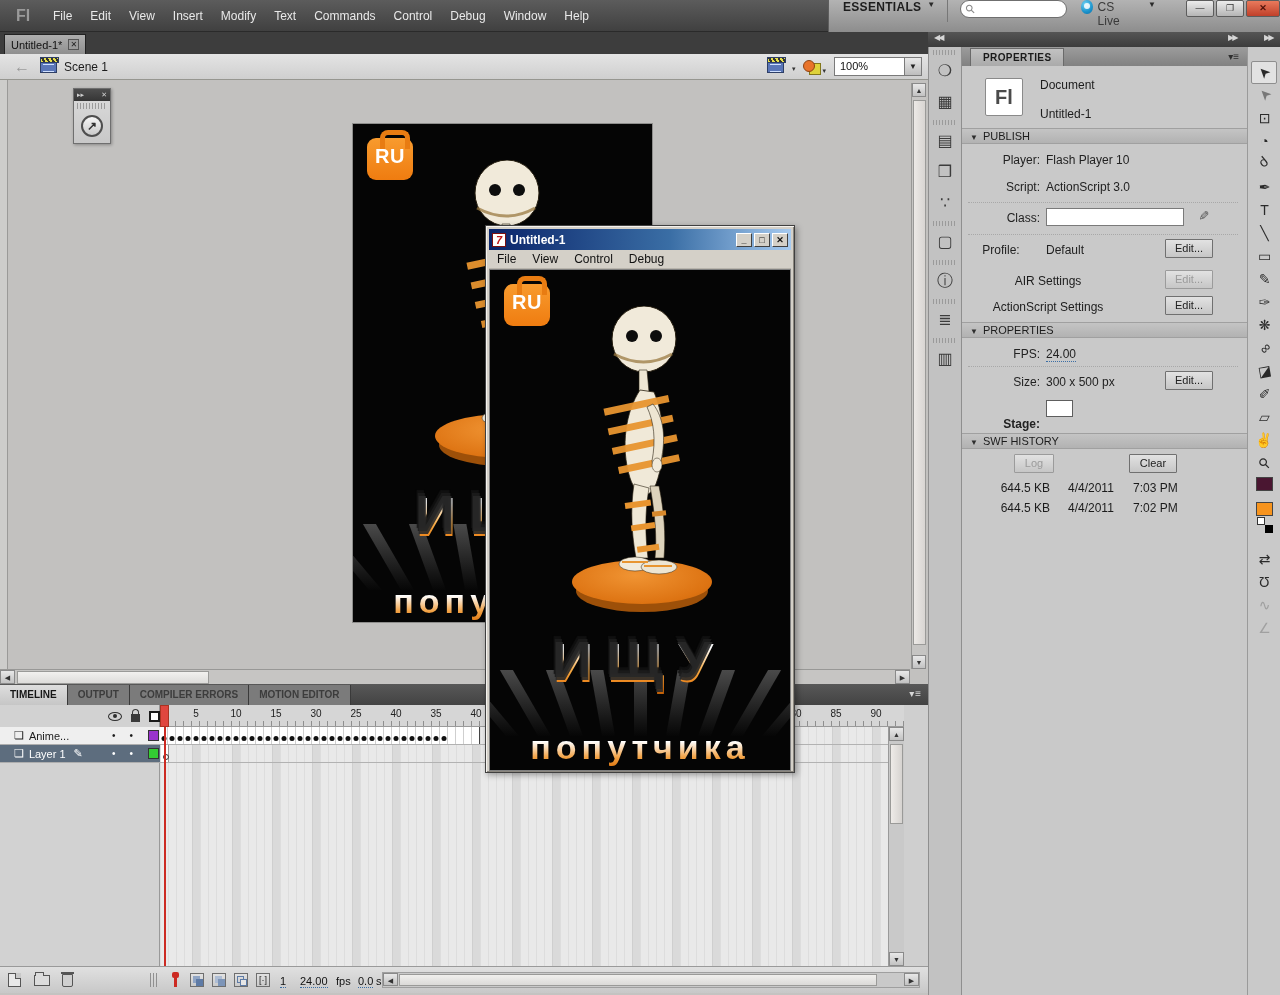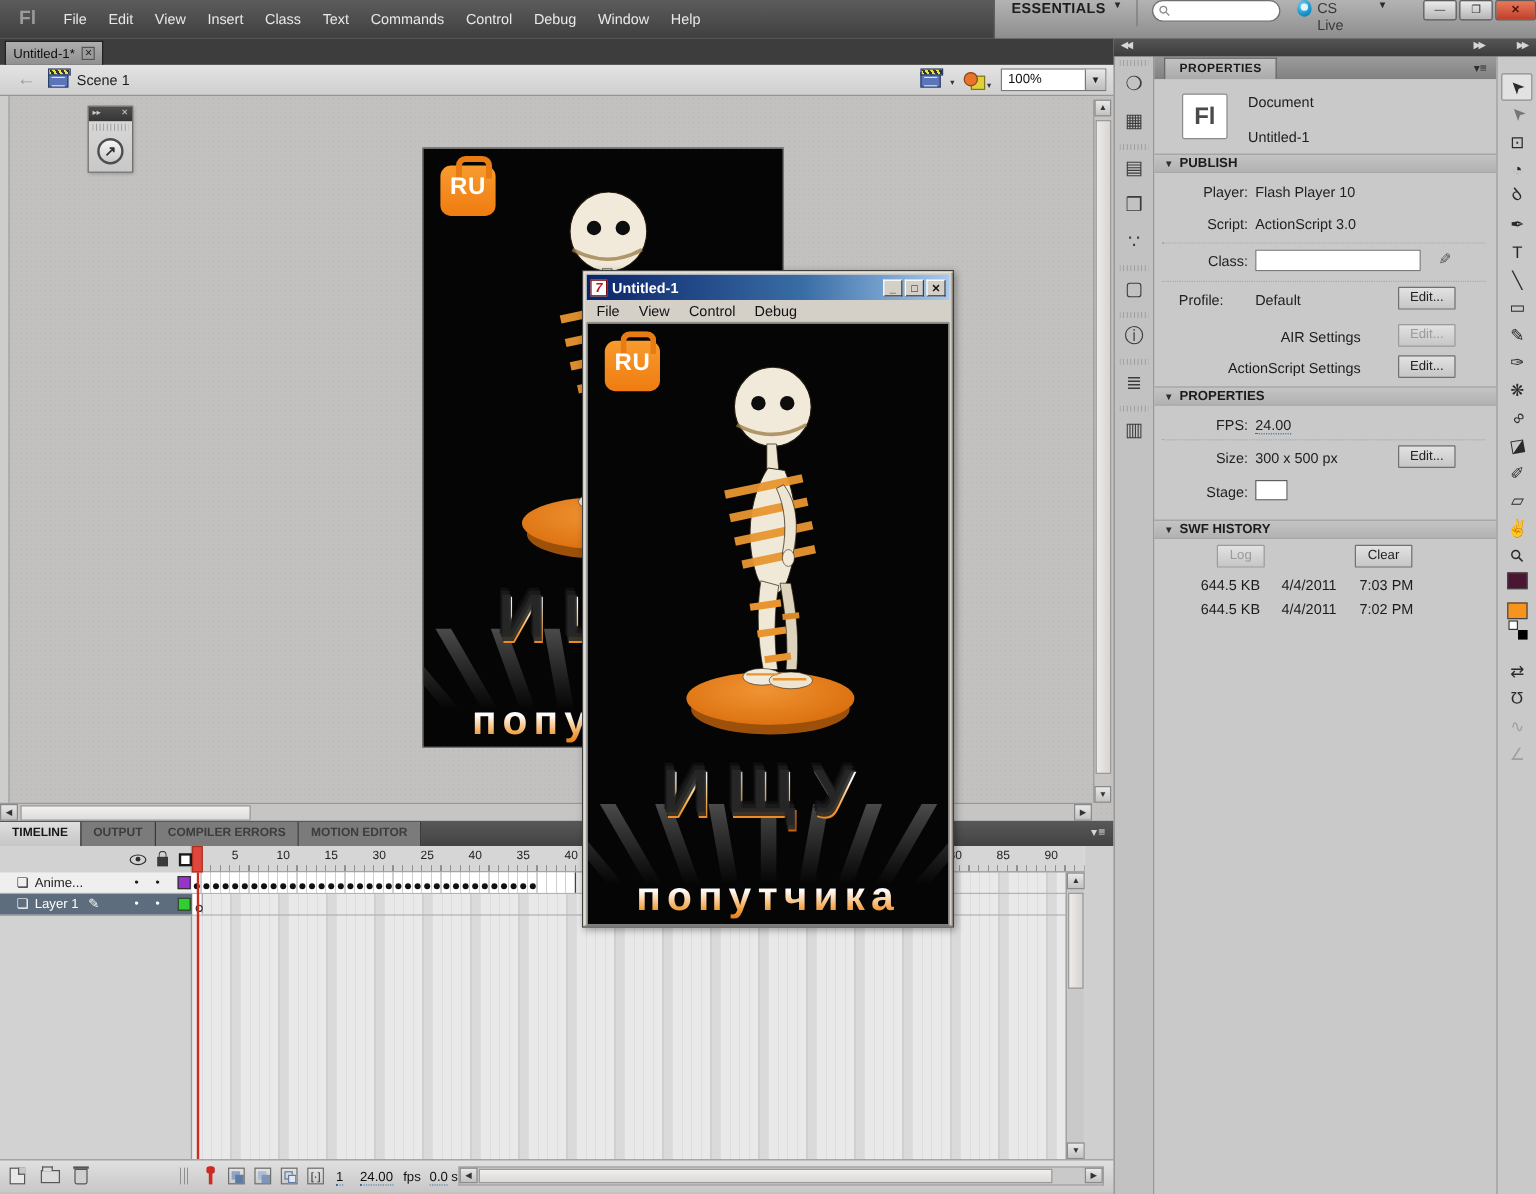--- a/index.html
+++ b/index.html
@@ -168,29 +168,29 @@
   .dock-cell { width:100%; height:31px; text-align:center; font-size:16px; color:#3c3c3c; line-height:31px; }
 
   
   #props-tabrow { position:absolute; left:962px; top:47px; width:285px; height:19px; background:linear-gradient(#9c9c9c,#818181); z-index:20; }
   .props-tab { position:absolute; left:8px; top:1px; height:18px; background:linear-gradient(#c2c2c2,#aaaaaa); border:1px solid #6a6a6a; border-bottom:none; color:#1a1a1a; font-size:10px; font-weight:bold; line-height:17px; padding:0 12px; letter-spacing:0.4px; }
   .props-panelmenu { position:absolute; right:8px; top:4px; color:#2e2e2e; font-size:10px; }
   #propspanel { position:absolute; left:962px; top:66px; width:285px; height:929px; background:#c9c9c9; z-index:20; font-size:12px; color:#1c1c1c; }
   .fl-doc-icon { position:absolute; left:23px; top:12px; width:38px; height:38px; background:#fff; border:1px solid #8a8a8a; border-radius:2px; color:#4a4a4a; font-weight:bold; font-size:20px; text-align:center; line-height:36px; }
   .doc-type { position:absolute; left:78px; top:12px;text-align:center; }
   .doc-name { position:absolute; left:78px; top:41px; }
-  .sec-header { position:absolute; left:0; width:100%; height:16px; background:linear-gradient(#c4c4c4,#b2b2b2); border-top:1px solid #a0a0a0; border-bottom:1px solid #a0a0a0; font-size:11px; font-weight:bold; line-height:15px; }
+  .sec-header { position:absolute; left:0; width:100%; height:16px; background:linear-gradient(#c4c4c4,#b2b2b2); border-top:1px solid #a0a0a0; border-bottom:1px solid #a0a0a0; font-size:11px; font-weight:normal; line-height:15px; }
   .sec-tri { display:inline-block; margin:0 5px 0 8px; font-size:8px; color:#2e2e2e; }
   .prow-label { position:absolute; width:78px; text-align:right; color:#222; }
   .prow-value { position:absolute; left:84px; color:#222; }
   .pbtn { position:absolute; left:203px; width:48px; height:19px; background:linear-gradient(#e2e2e2,#c6c6c6); border:1px solid #707070; font-size:11px; text-align:center; line-height:17px; color:#222; border-radius:1px; }
   .pbtn.disabled { color:#9b9b9b; border-color:#9b9b9b; }
   .class-input { position:absolute; left:84px; width:138px; height:18px; background:#fff; border:1px solid #7a7a7a; }
   .pencil-btn { position:absolute; left:236px; font-size:13px; color:#555; transform:rotate(90deg); }
-  .right-label { position:absolute; width:172px; text-align:right; left:0; }
+  .right-label { position:absolute; width:172px; text-align:center; left:0; }
   .stage-swatch { position:absolute; left:84px; width:27px; height:17px; background:#ffffff; border:1px solid #5e5e5e; box-shadow:inset 0 0 0 1px #fff; }
   .dotted-div { position:absolute; left:6px; width:270px; border-top:1px dotted #a8a8a8; }
   .swf-entry { position:absolute; width:100%; height:20px; }
   .swf-size { position:absolute; left:0; width:88px; text-align:right; }
   .swf-date { position:absolute; left:106px; }
   .swf-time { position:absolute; left:171px; }
 
   
   #toolstrip { position:absolute; left:1247px; top:47px; width:33px; height:948px; background:#c9c9c9; border-left:1px solid #9a9a9a; z-index:20; padding-top:14px; }
   .tool-cell { width:33px; height:23px; position:relative; text-align:center; color:#2a2a2a; }
@@ -207,21 +207,21 @@
 </head>
 <body>
 
 <div id="appbar">
   <div class="fl-logo">Fl</div>
   <div id="app-menubar" style="display:flex;">
       <span class="menu-item">File</span>
       <span class="menu-item">Edit</span>
       <span class="menu-item">View</span>
       <span class="menu-item">Insert</span>
-      <span class="menu-item">Class</span>
+      <span class="menu-item">Modify</span>
       <span class="menu-item">Text</span>
       <span class="menu-item">Commands</span>
       <span class="menu-item">Control</span>
       <span class="menu-item">Debug</span>
       <span class="menu-item">Window</span>
       <span class="menu-item">Help</span>
     </div>
   <div class="appbar-right">
     <span class="ws-label">ESSENTIALS</span>
     <span class="mini-arrow">▼</span>
@@ -597,21 +597,21 @@
   <span class="right-label" style="top:234px;">ActionScript Settings</span>
   <span class="pbtn" style="top:230px;">Edit...</span>
 
   <div class="sec-header" style="top:256px;"><span class="sec-tri">▼</span><span>PROPERTIES</span></div>
   <span class="prow-label" style="top:281px;">FPS:</span>
   <span class="prow-value blue-link" style="top:281px;">24.00</span>
   <div class="dotted-div" style="top:300px;"></div>
   <span class="prow-label" style="top:309px;">Size:</span>
   <span class="prow-value" style="top:309px;">300 x 500 px</span>
   <span class="pbtn" style="top:305px;">Edit...</span>
-  <span class="prow-label" style="top:337px;">Stage:</span>
+  <span class="prow-label" style="top:351px;font-weight:bold;">Stage:</span>
   <span class="stage-swatch" style="top:334px;"></span>
 
   <div class="sec-header" style="top:367px;"><span class="sec-tri">▼</span><span>SWF HISTORY</span></div>
   <span class="pbtn disabled" style="top:388px; left:52px; width:40px;">Log</span>
   <span class="pbtn" style="top:388px; left:167px;">Clear</span>
   <div id="swf-entries">
       <div class="swf-entry" style="top: 415px;">
         <span class="swf-size">644.5 KB</span>
         <span class="swf-date">4/4/2011</span>
         <span class="swf-time">7:03 PM</span>

